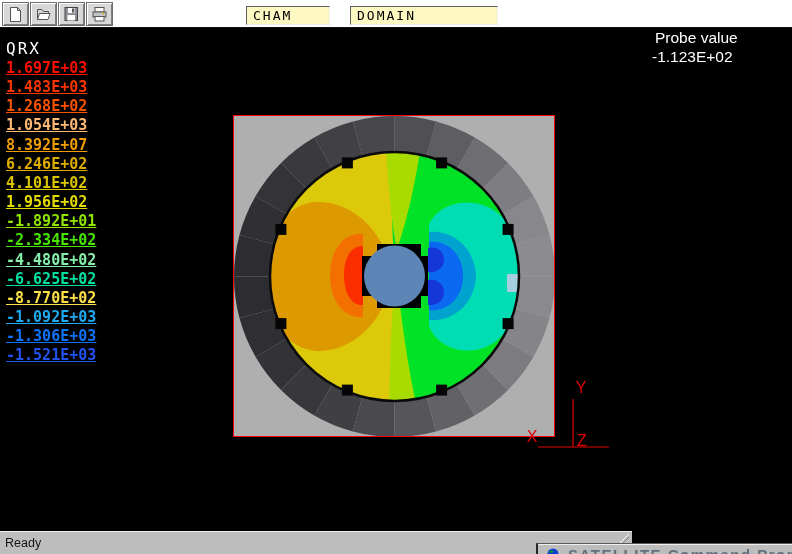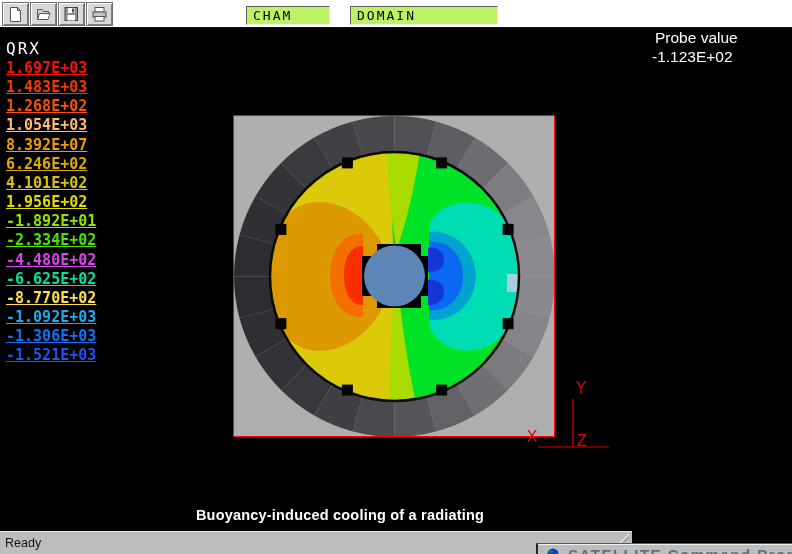--- a/index.html
+++ b/index.html
@@ -8,21 +8,21 @@
             font-family:"Liberation Sans", sans-serif; }
 
   
   .toolbar { position:absolute; left:0; top:0; width:792px; height:28px;
              background:#ffffff; border-bottom:1px solid #111; }
   .tb-btn { position:absolute; top:2px; width:27px; height:24px; background:#d8d8d8;
             border:1px solid #6f6f6f;
             box-shadow: inset 1px 1px 0 #ffffff, inset -1px -1px 0 #7e7e7e;
             display:flex; align-items:center; justify-content:center; cursor:pointer; }
   .tb-btn svg { display:block; }
-  .field { position:absolute; top:6px; height:19px; background:#bef264;
+  .field { position:absolute; top:6px; height:19px; background:#fef9c3;
            border:1px solid; border-color:#5f5f5f #eee #eee #5f5f5f;
            font-family:"DejaVu Sans Mono", monospace; font-size:13px; letter-spacing:2px;
            color:#000; padding:0 0 0 6px; }
 
   
   .main { position:absolute; left:0; top:28px; width:792px; height:503px; background:#000; }
 
   .legend-title { position:absolute; left:6px; top:11px; color:#ffffff;
                   font-family:"DejaVu Sans Mono", monospace; font-size:16px; letter-spacing:2px; }
   .legend-entries { position:absolute; left:6px; top:31px; }
@@ -99,21 +99,21 @@
         <div class="legend-entry" style="color: rgb(251, 16, 0);">1.697E+03</div>
         <div class="legend-entry" style="color: rgb(250, 54, 0);">1.483E+03</div>
         <div class="legend-entry" style="color: rgb(249, 82, 0);">1.268E+02</div>
         <div class="legend-entry" style="color: #fdba74;">1.054E+03</div>
         <div class="legend-entry" style="color: rgb(238, 157, 0);">8.392E+07</div>
         <div class="legend-entry" style="color: rgb(223, 173, 0);">6.246E+02</div>
         <div class="legend-entry" style="color: rgb(220, 196, 0);">4.101E+02</div>
         <div class="legend-entry" style="color: rgb(227, 218, 0);">1.956E+02</div>
         <div class="legend-entry" style="color: rgb(143, 228, 0);">-1.892E+01</div>
         <div class="legend-entry" style="color: rgb(71, 231, 0);">-2.334E+02</div>
-        <div class="legend-entry" style="color: #d946ef;">-4.480E+02</div>
+        <div class="legend-entry" style="color: #86efac;">-4.480E+02</div>
         <div class="legend-entry" style="color: rgb(0, 226, 162);">-6.625E+02</div>
         <div class="legend-entry" style="color: #fde047;">-8.770E+02</div>
         <div class="legend-entry" style="color: rgb(31, 169, 241);">-1.092E+03</div>
         <div class="legend-entry" style="color: rgb(13, 115, 248);">-1.306E+03</div>
         <div class="legend-entry" style="color: rgb(32, 83, 239);">-1.521E+03</div>
       </div>
 
     <div class="probe">
       <div class="lbl">Probe value</div>
       <div>-1.123E+02</div>
@@ -191,21 +191,20 @@
     </svg>
 
     <svg class="axis-svg" viewBox="0 0 100 85">
       <line x1="53" y1="28" x2="53" y2="76" stroke-width="1.2" stroke="#E10000"></line>
       <line x1="18" y1="76" x2="89" y2="76" stroke-width="1.2" stroke="#E10000"></line>
       <text x="61" y="22" text-anchor="middle" font-size="16" fill="#E10000">Y</text>
       <text x="12" y="71" text-anchor="middle" font-size="16" fill="#E10000">X</text>
       <text x="57" y="75" font-size="16" fill="#E10000">Z</text>
     </svg>
 
-    <div class="plot-title">Buoyancy-induced cooling of a radiating</div>
   </div>
 
   <div class="statusbar">
     <span>Ready</span>
     <svg class="grip" width="13" height="11" viewBox="0 0 13 11">
       <path d="M12 0 L1 11" stroke="#fafafa" fill="none"></path>
       <path d="M12 3 L4 11" stroke="#8a8a8a" fill="none"></path>
     </svg>
   </div>
 

